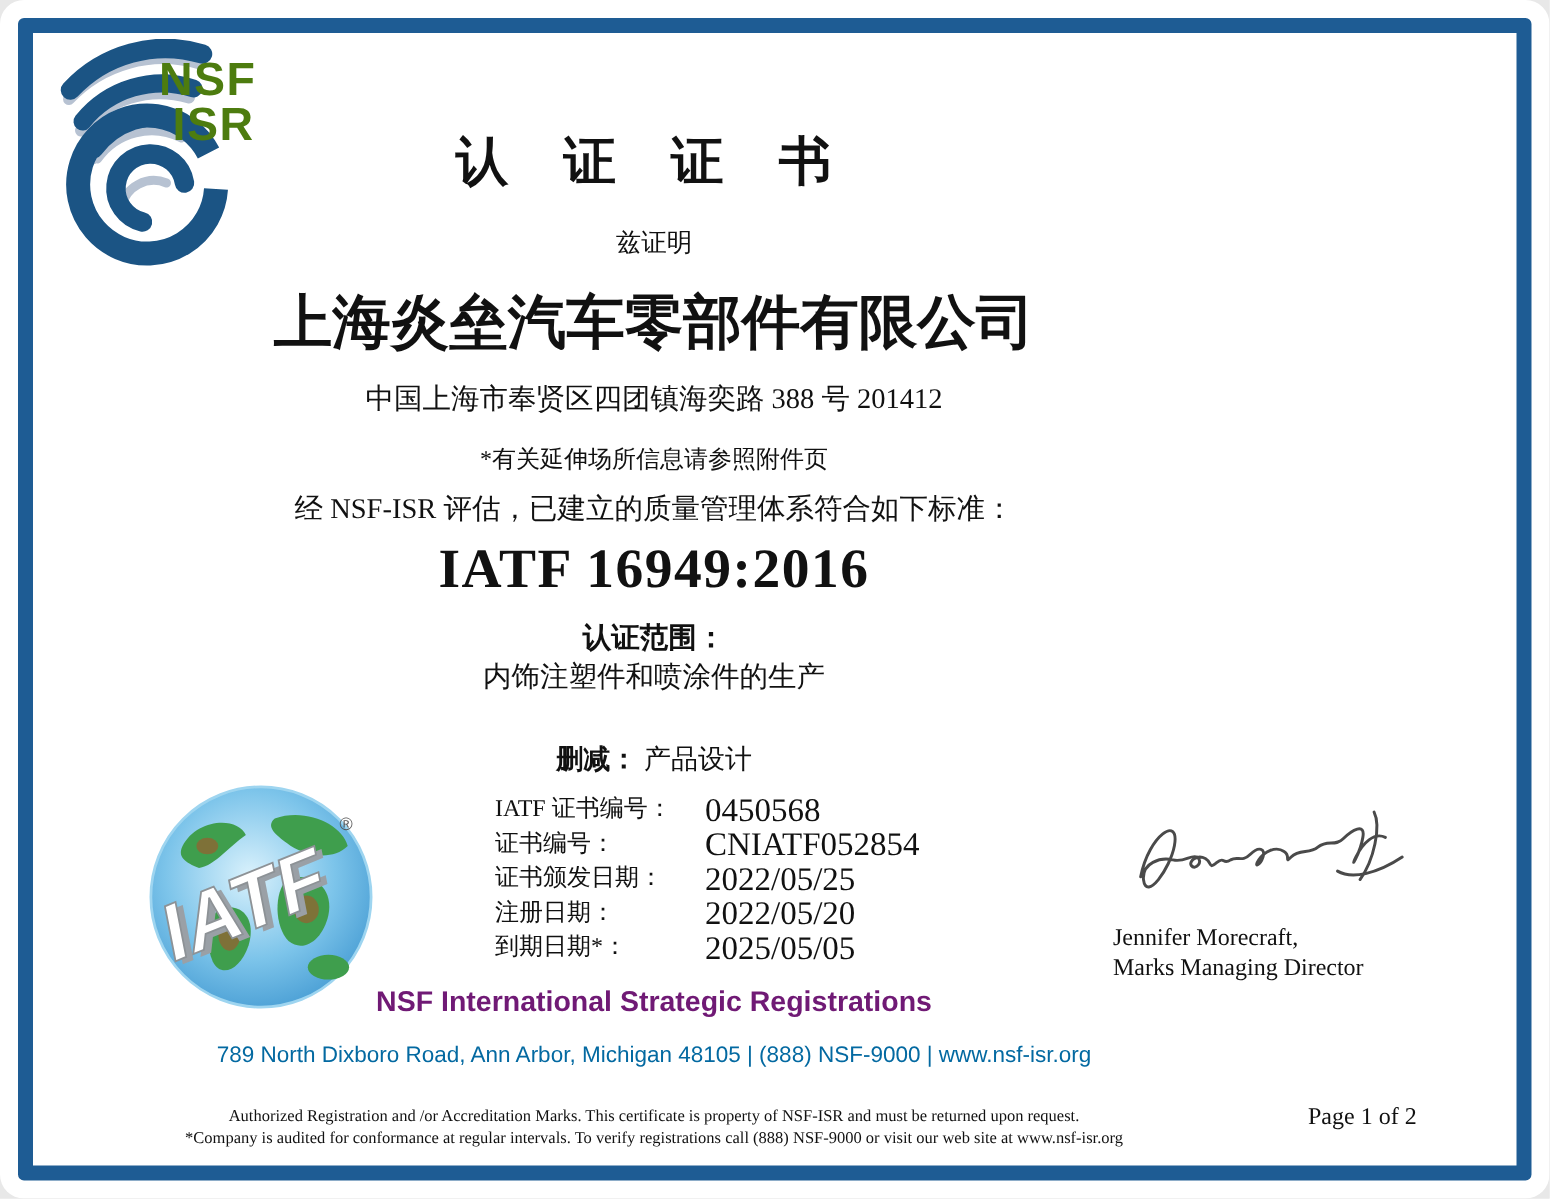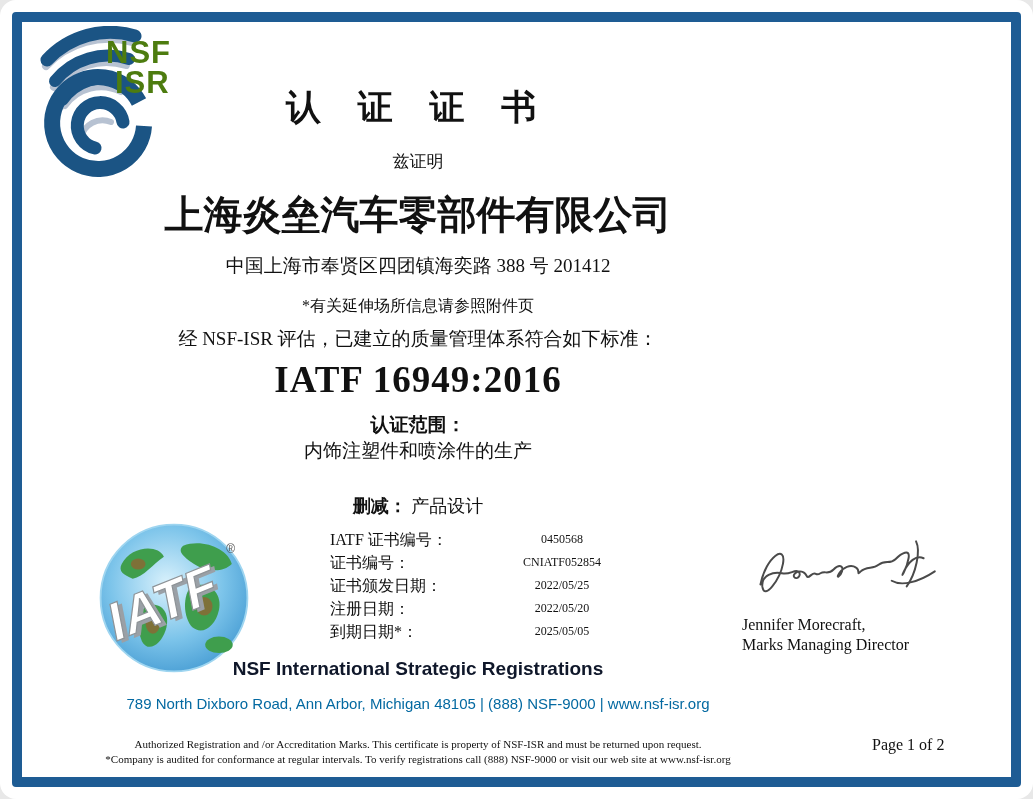--- a/index.html
+++ b/index.html
@@ -24,46 +24,46 @@
   .nsf-logo{position:absolute;left:30px;top:26px;width:180px;height:160px;}
   .nsf-logo svg{position:absolute;left:0;top:0;}
   .nsf-wordmark{
     position:absolute;left:76px;top:12px;
     font-family:"Liberation Sans","DejaVu Sans",sans-serif;
     font-weight:bold;color:#4d7c0f;line-height:30px;font-size:31px;
     letter-spacing:1px;
   }
   .nsf-wordmark .isr{margin-left:9px;display:block;}
   
-  .ctr{position:absolute;left:0;width:836px;text-align:center;}
+  .ctr{position:absolute;left:0;width:836px;text-align:center;padding-left:18px;}
   .title{top:84px;font-size:35px;font-weight:bold;letter-spacing:14px;}
   .certify{top:150px;font-size:17px;}
   .company{top:188px;font-size:39px;font-weight:bold;}
   .address{top:253px;font-size:19px;}
   .ext-note{top:296px;font-size:16px;}
   .assessment{top:326px;font-size:19px;}
   .standard{top:358px;font-size:37px;font-weight:bold;letter-spacing:1px;}
   .scope-label{top:412px;font-size:19px;font-weight:bold;font-family:"Liberation Sans","DejaVu Sans",sans-serif;}
   .scope-text{top:438px;font-size:19px;}
   .exclusion{top:494px;font-size:18px;}
   .exclusion .bold{font-weight:bold;font-family:"Liberation Sans","DejaVu Sans",sans-serif;}
   
   .details{position:absolute;left:330px;top:528px;font-size:16px;line-height:23px;}
   .details .lbl{display:block;}
-  .values{position:absolute;left:442px;top:528px;width:240px;text-align:center;font-size:12px;line-height:23px;}
+  .values{position:absolute;left:470px;top:528px;width:240px;text-align:left;font-size:22px;line-height:23px;}
   .values .val{display:block;}
   
   .iatf-globe{position:absolute;left:96px;top:520px;width:156px;height:156px;}
   
   .sig-block{position:absolute;left:742px;top:532px;width:230px;}
   .sig-script{width:215px;height:75px;}
   .sig-name{font-size:16px;line-height:20px;margin-top:4px;}
   .sig-title{font-size:16px;line-height:20px;}
   
-  .footer-org{top:658px;font-size:19px;font-weight:bold;color:#0f172a;
+  .footer-org{top:658px;font-size:19px;font-weight:bold;color:#701a75;
     font-family:"Liberation Sans","DejaVu Sans",sans-serif;}
   .footer-contact{top:695px;font-size:15px;color:#0369a1;
     font-family:"Liberation Sans","DejaVu Sans",sans-serif;}
   .fine1{top:738px;font-size:11px;}
   .fine2{top:753px;font-size:11px;}
   .page-num{position:absolute;left:872px;top:736px;font-size:16px;}
 </style>
 </head>
 <body>
 

